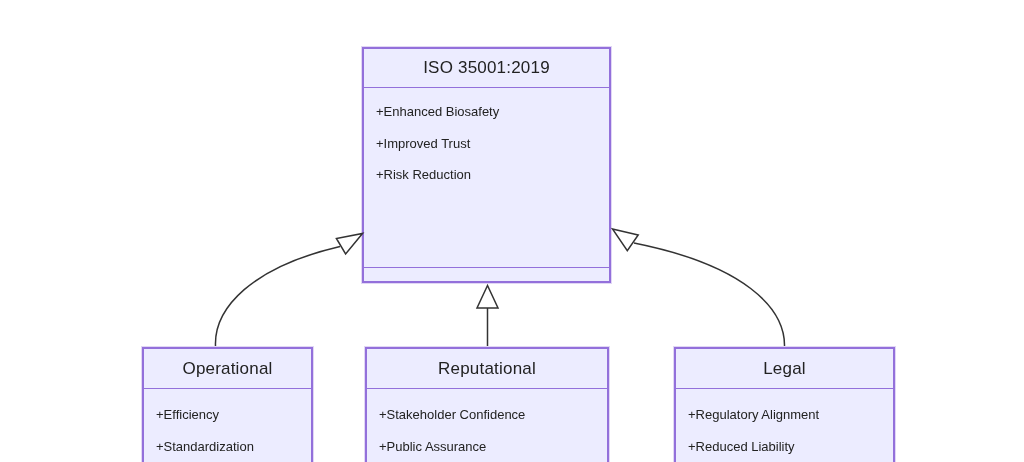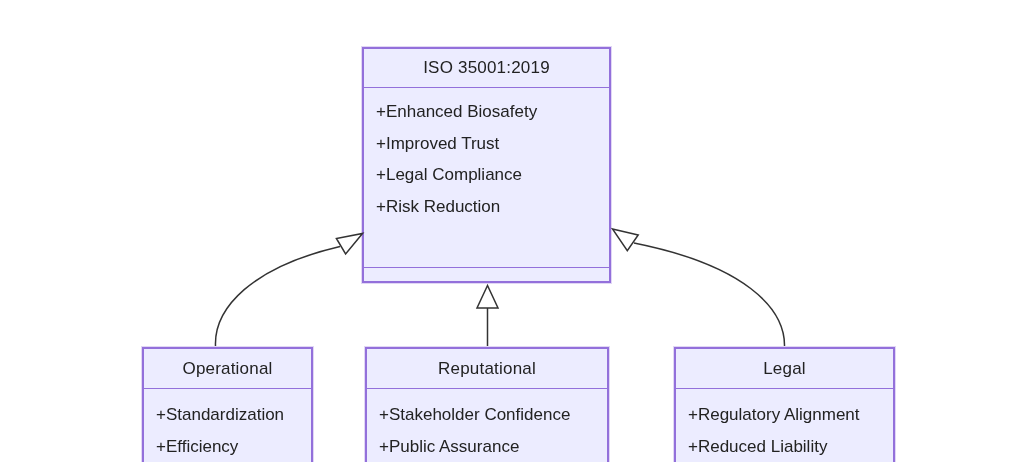--- a/index.html
+++ b/index.html
@@ -27,21 +27,21 @@
     color:var(--text,#222222);
   }
   .class-title {
     flex:none;
     display:flex; align-items:center; justify-content:center;
     font-size:17px; letter-spacing:0.2px;
     border-bottom:1.5px solid var(--box-border,#9370DB);
     white-space:nowrap;
   }
   .class-attrs { flex:1 1 auto; padding:8px 12px 0 12px; overflow:hidden; }
-  .attr { font-size:17px; line-height:31.5px; white-space:nowrap; }
+  .attr { font-size:13px; line-height:31.5px; white-space:nowrap; }
   .class-methods { flex:none; border-top:1.5px solid var(--box-border,#9370DB); }
 
   
   #box-iso   { left:362px; top:11px;  width:249px; height:236px; }
   #box-iso .class-title   { height:38px; }
   #box-iso .class-methods { height:13px; }
 
   .child-box { top:311px; height:140px; }
   .child-box .class-title   { height:39px; }
   .child-box .class-attrs   { padding-top:10px; }
@@ -54,31 +54,30 @@
 </head>
 <body>
 
 <div class="stage">
 
   <div class="class-box" id="box-iso">
     <div class="class-title">ISO 35001:2019</div>
     <div class="class-attrs">
       <div class="attr">+Enhanced Biosafety</div>
       <div class="attr">+Improved Trust</div>
-      <div class="attr">+Legal Compliance</div>
       <div class="attr">+Risk Reduction</div>
     </div>
     <div class="class-methods"></div>
   </div>
 
   <div class="class-box child-box" id="box-operational">
     <div class="class-title">Operational</div>
     <div class="class-attrs">
+      <div class="attr">+Efficiency</div>
       <div class="attr">+Standardization</div>
-      <div class="attr">+Efficiency</div>
     </div>
     <div class="class-methods"></div>
   </div>
 
   <div class="class-box child-box" id="box-reputational">
     <div class="class-title">Reputational</div>
     <div class="class-attrs">
       <div class="attr">+Stakeholder Confidence</div>
       <div class="attr">+Public Assurance</div>
     </div>

